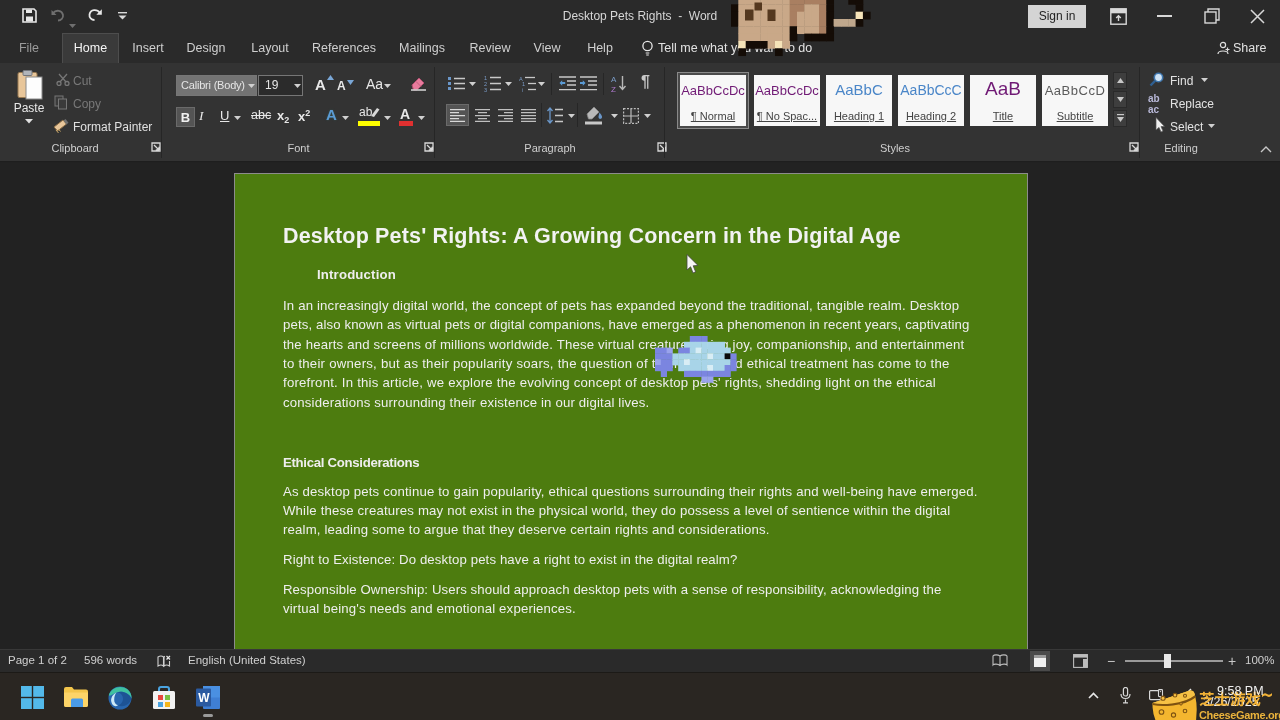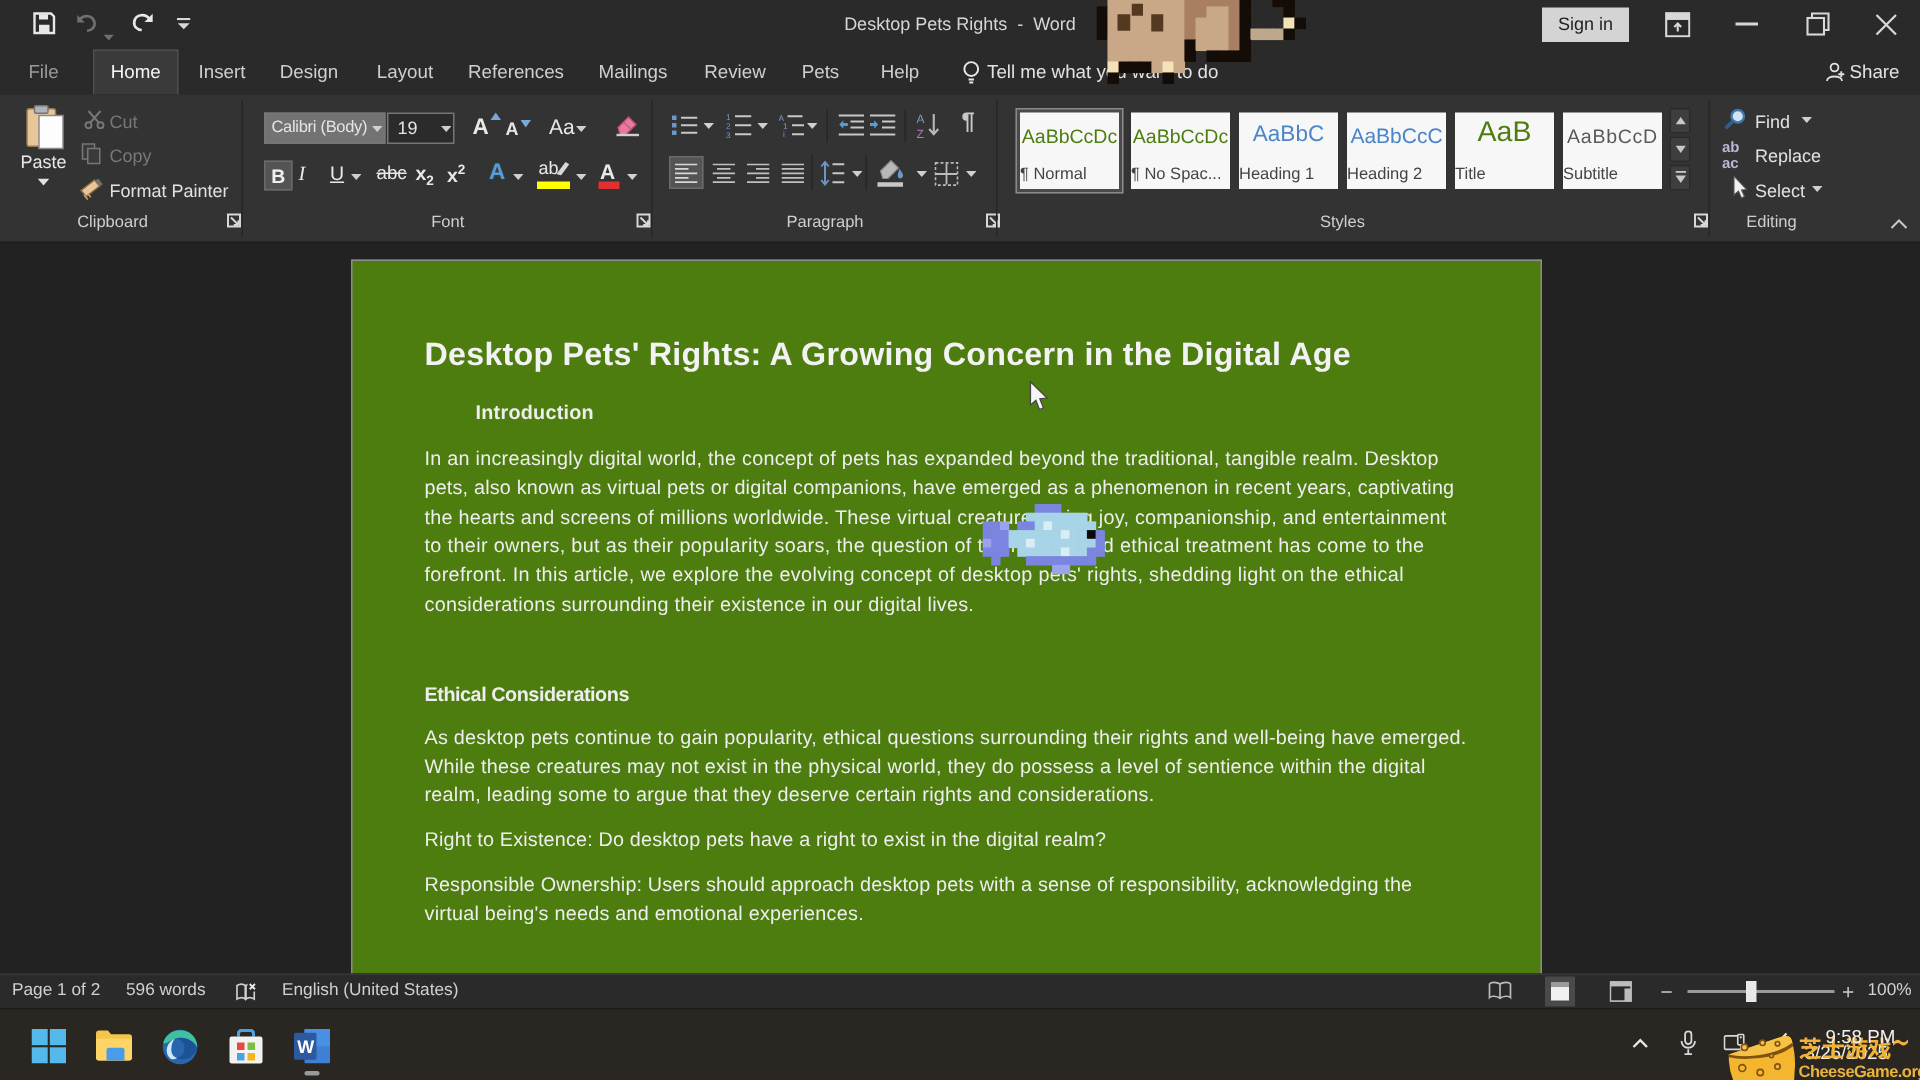--- a/index.html
+++ b/index.html
@@ -14,22 +14,22 @@
 #canvas  { position:absolute; left:0; top:163px; width:1280px; height:486px; background:#222222; overflow:hidden; }
 #statusbar { position:absolute; left:0; top:649px; width:1280px; height:23px; background:#2a2a2a; border-top:1px solid #383838; }
 #taskbar { position:absolute; left:0; top:672px; width:1280px; height:48px; background:#2a2622; border-top:1px solid #1c1a17; }
 .ttxt { color:#d0d0d0; font-size:12px; }
 .tab { position:absolute; top:0; height:30px; line-height:30px; color:#cfcfcf; font-size:12.5px; text-align:center; }
 .gl { position:absolute; bottom:8px; font-size:11px; color:#cfcfcf; text-align:center; }
 .grp { position:absolute; top:0; height:99px; }
 .vsep { position:absolute; top:4px; width:1px; height:91px; background:#262626; }
 .launch { position:absolute; width:10px; height:10px; }
 .card { position:absolute; top:12px; width:66px; height:51px; background:#f7f7f7; }
-.cardA { position:absolute; left:0; right:0; top:8px; text-align:center; font-size:13px; color:#4d7c0f; white-space:nowrap; overflow:hidden;}
-.cardL { position:absolute; left:0; right:0; bottom:4px; font-size:11px; color:#444; white-space:nowrap; overflow:hidden;}
+.cardA { position:absolute; left:0; right:0; top:8px; text-align:center; font-size:13px; color:#701a75; white-space:nowrap; overflow:hidden;}
+.cardL { position:absolute; left:0; right:0; bottom:4px; text-align:center; font-size:11px; color:#444; white-space:nowrap; overflow:hidden;text-decoration:underline;}
 .docline { position:absolute; left:48px; white-space:nowrap; color:#eeeeee; font-size:13.2px; letter-spacing:0.17px; }
 </style>
 </head>
 <body>
 <div id="app">
   <div id="titlebar">
 
     <svg class="abs" style="left:21px;top:7px" width="17" height="17" viewBox="0 0 17 17">
       <path d="M2 2 h11 l2 2 v11 h-13 z" fill="none" stroke="#e8e8e8" stroke-width="1.6"></path>
       <rect x="5" y="9.5" width="7" height="5" fill="#e8e8e8"></rect>
@@ -78,21 +78,21 @@
   </div>
   <div id="tabrow">
     <div class="tab" style="left:9px;width:40px;color:#9b9b9b;">File</div>
     <div class="tab" style="left:62px;width:57px;background:#3a3a3a;color:#f5f5f5;border:1px solid #4d4d4d;border-bottom:none;line-height:28px;">Home</div>
     <div class="tab" style="left:123px;width:50px;">Insert</div>
     <div class="tab" style="left:178px;width:56px;">Design</div>
     <div class="tab" style="left:242px;width:56px;">Layout</div>
     <div class="tab" style="left:306px;width:76px;">References</div>
     <div class="tab" style="left:387px;width:70px;">Mailings</div>
     <div class="tab" style="left:458px;width:64px;">Review</div>
-    <div class="tab" style="left:523px;width:48px;">Pets</div>
+    <div class="tab" style="left:523px;width:48px;">View</div>
     <div class="tab" style="left:576px;width:48px;">Help</div>
     <svg class="abs" style="left:641px;top:7px" width="13" height="18" viewBox="0 0 13 18">
       <circle cx="6.5" cy="6" r="4.6" fill="none" stroke="#e8e8e8" stroke-width="1.3"></circle>
       <path d="M4.7 13 h3.6 M5.2 15 h2.6" stroke="#e8e8e8" stroke-width="1.2"></path>
     </svg>
     <div class="tab" style="left:658px;width:170px;text-align:left;color:#e2e2e2;">Tell me what you want to do</div>
     <svg class="abs" style="left:1216px;top:8px" width="15" height="15" viewBox="0 0 15 15">
       <circle cx="7" cy="4" r="2.6" fill="none" stroke="#e0e0e0" stroke-width="1.2"></circle>
       <path d="M2 13 c0 -4 10 -4 10 0" fill="none" stroke="#e0e0e0" stroke-width="1.2"></path>
       <path d="M11.5 6.5 v4 M9.5 8.5 h4" stroke="#e0e0e0" stroke-width="1.2"></path>

